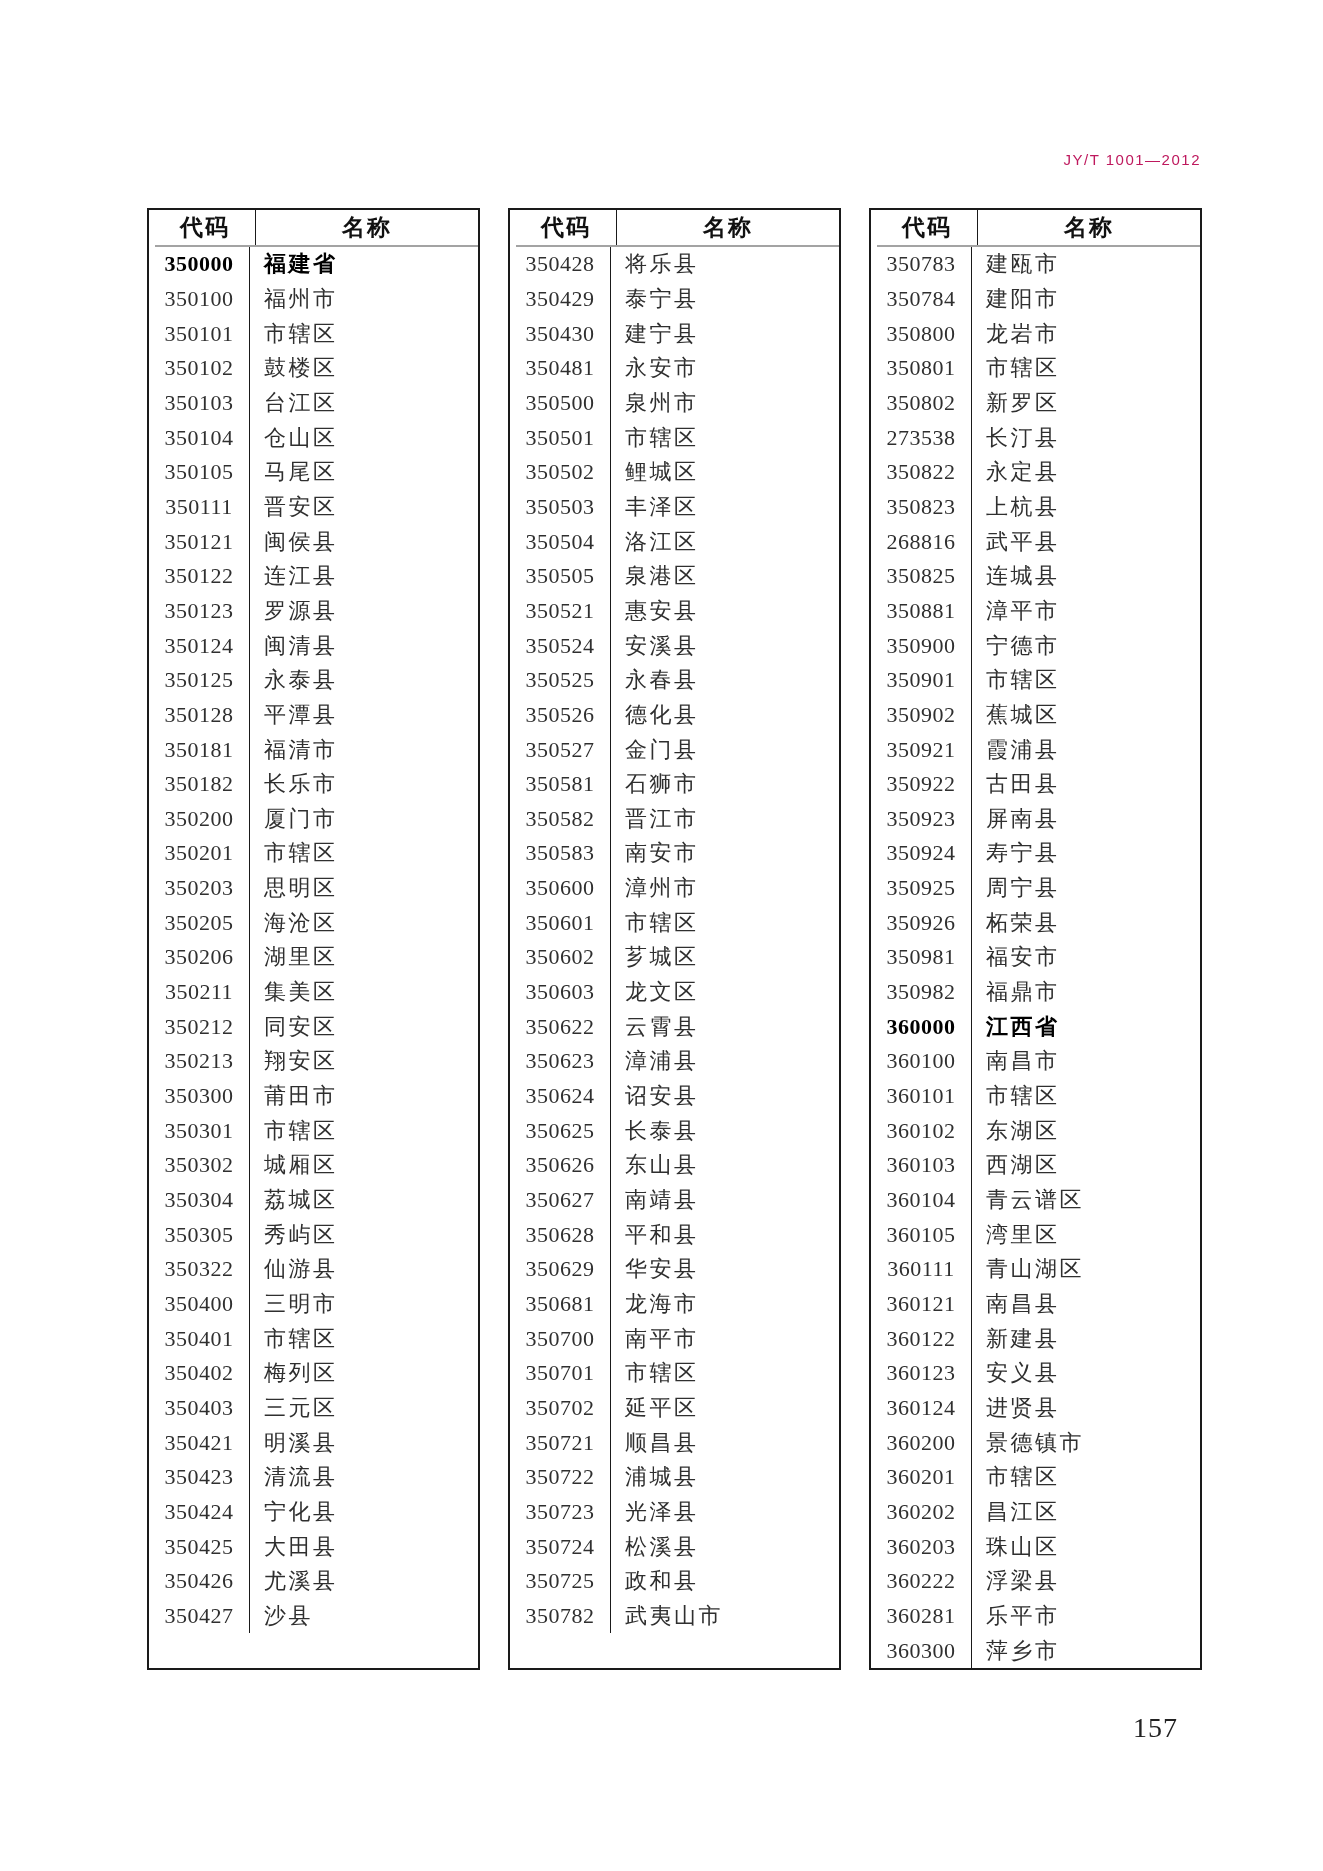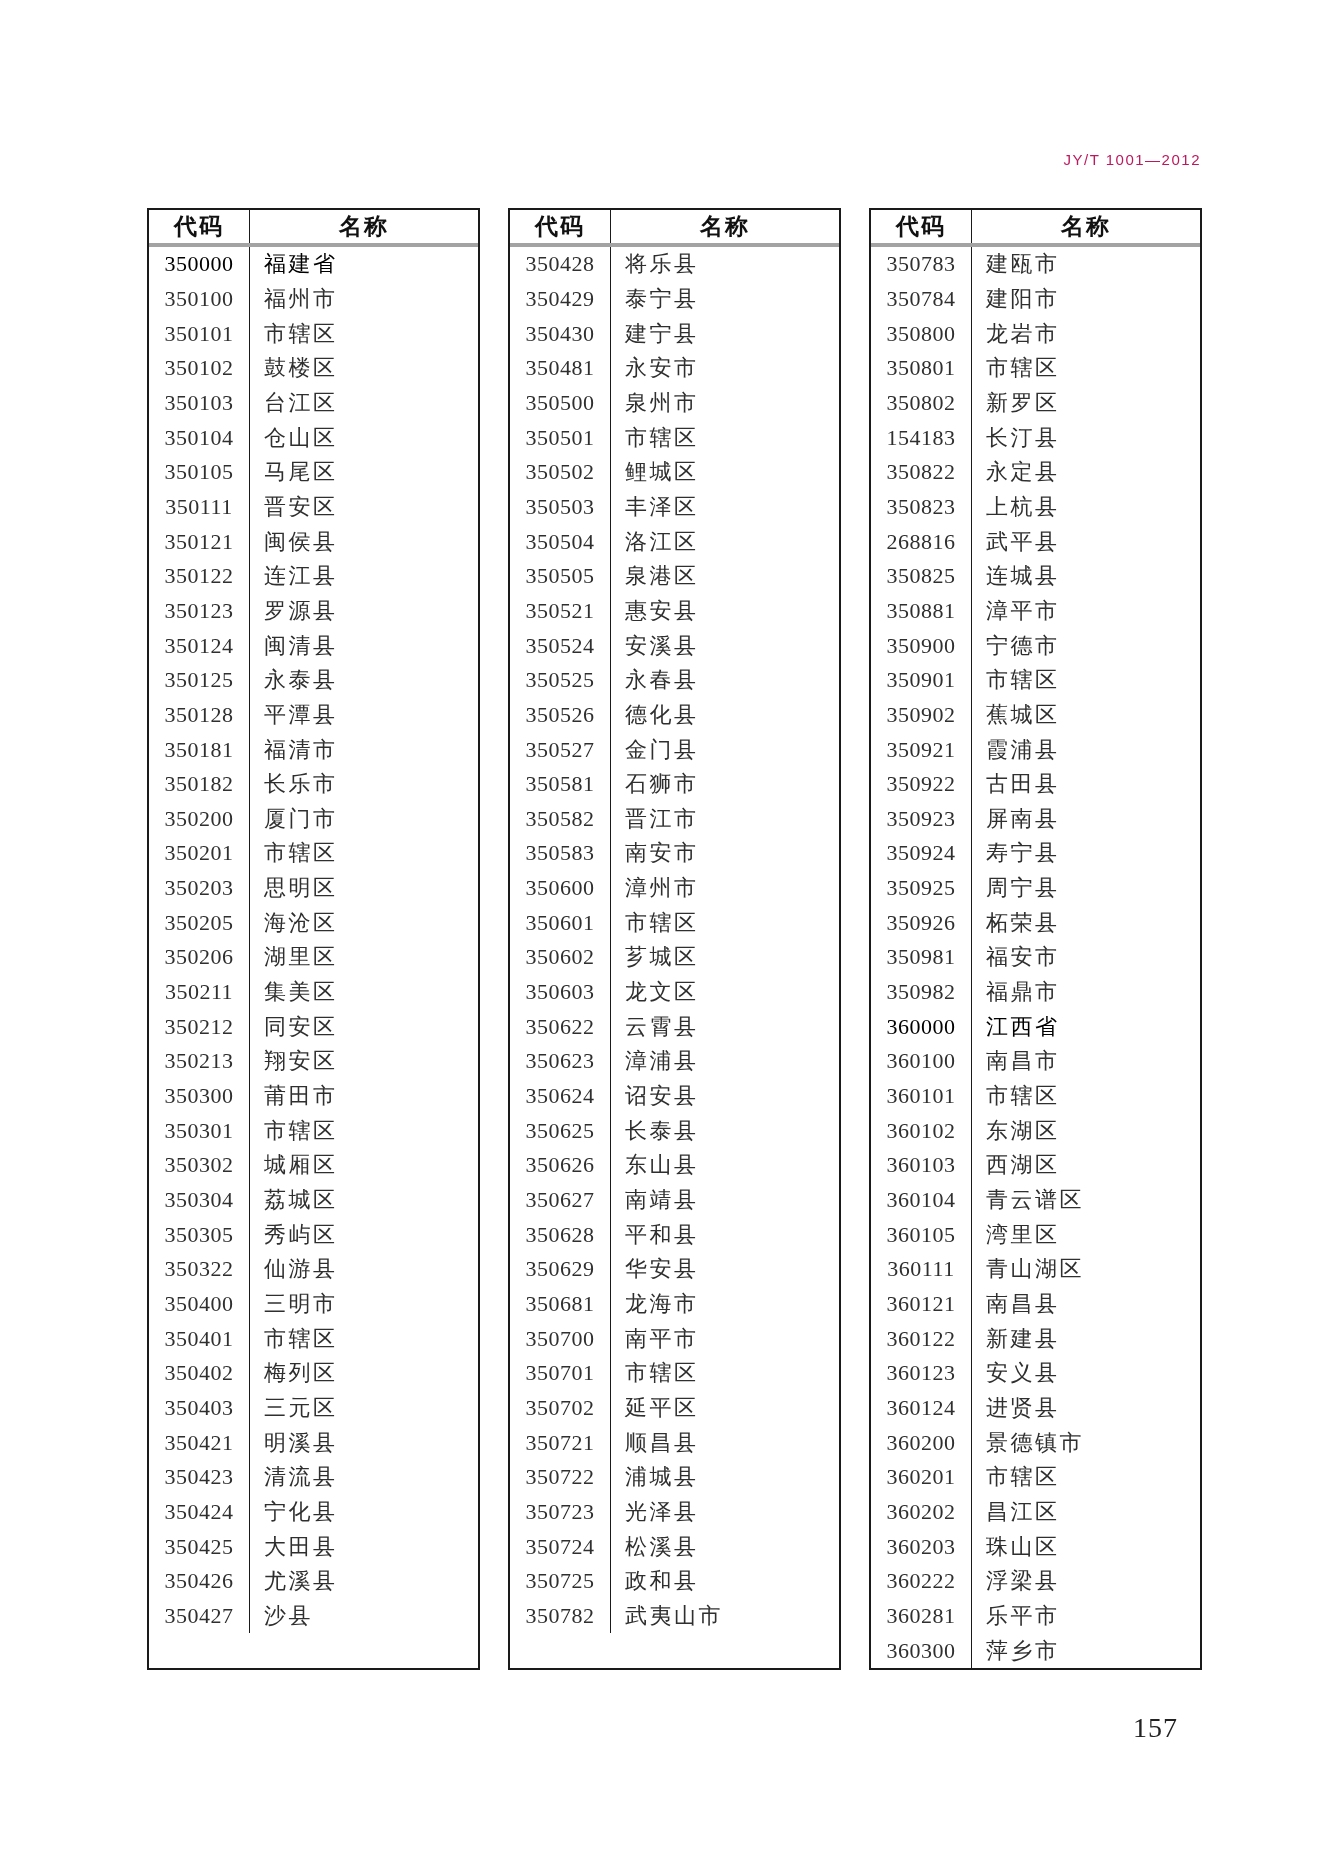--- a/index.html
+++ b/index.html
@@ -25,21 +25,22 @@
     gap: 28px;
   }
   .ctable {
     width: 333px;
     border: 2px solid #1a1a1a;
     background: #fff;
   }
   .thead {
     display: flex;
     height: 37px;
-    border-bottom: 4px solid #a3a3a3;
+    border-bottom: 2px solid #a3a3a3;
+    margin-left: 6px;
   }
   .th {
     display: flex; align-items: center; justify-content: center;
     font-weight: bold;
     font-size: 23px;
     letter-spacing: 2px;
     color: #111;
   }
   .th.code { width: 101px; border-right: 1px solid #1a1a1a; }
   .th.name { flex: 1; }
@@ -54,21 +55,21 @@
     width: 101px;
     justify-content: center;
     border-right: 1px solid #1a1a1a;
     letter-spacing: 0.5px;
   }
   .td.name {
     flex: 1;
     padding-left: 14px;
     letter-spacing: 2.5px;
   }
-  .tr.bold .td { font-weight: normal; color: #000; }
+  .tr.bold .td { font-weight: bold; color: #000; }
   .page-number {
     position: absolute;
     top: 1712px; right: 145px;
     font-size: 28px;
     color: #222;
     letter-spacing: 1px;
   }
 </style>
 </head>
 <body>
@@ -523,21 +524,21 @@
           <div class="td code">350801</div>
           <div class="td name">市辖区</div>
         </div>
 
         <div class="tr">
           <div class="td code">350802</div>
           <div class="td name">新罗区</div>
         </div>
 
         <div class="tr">
-          <div class="td code">154183</div>
+          <div class="td code">273538</div>
           <div class="td name">长汀县</div>
         </div>
 
         <div class="tr">
           <div class="td code">350822</div>
           <div class="td name">永定县</div>
         </div>
 
         <div class="tr">
           <div class="td code">350823</div>

